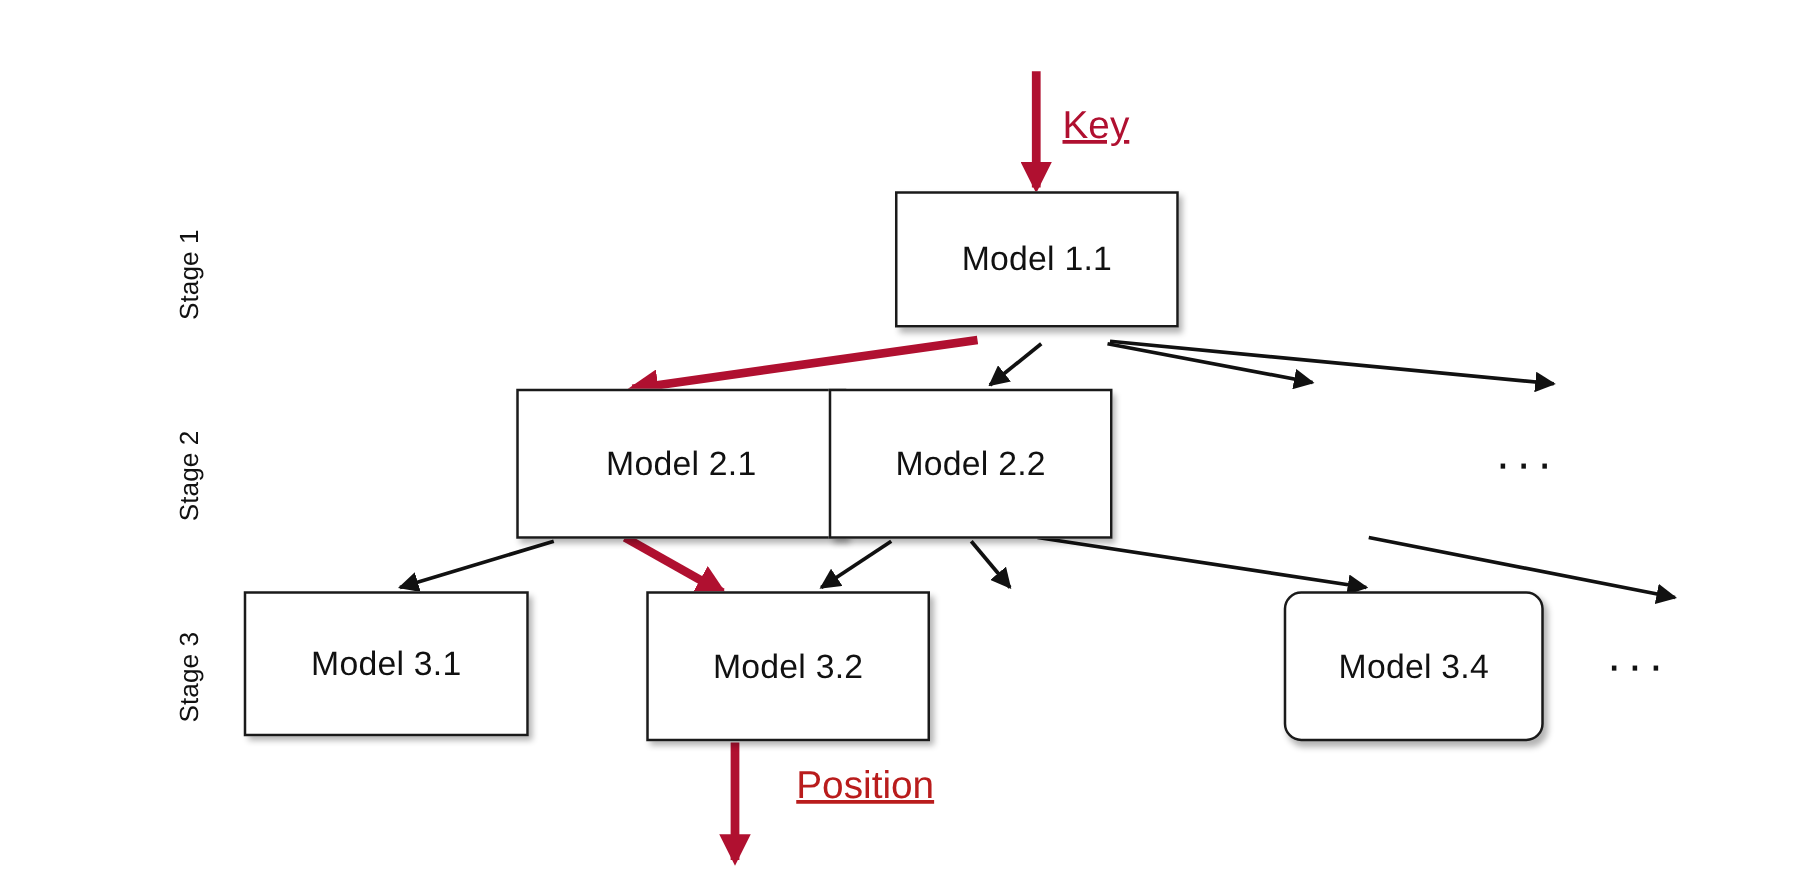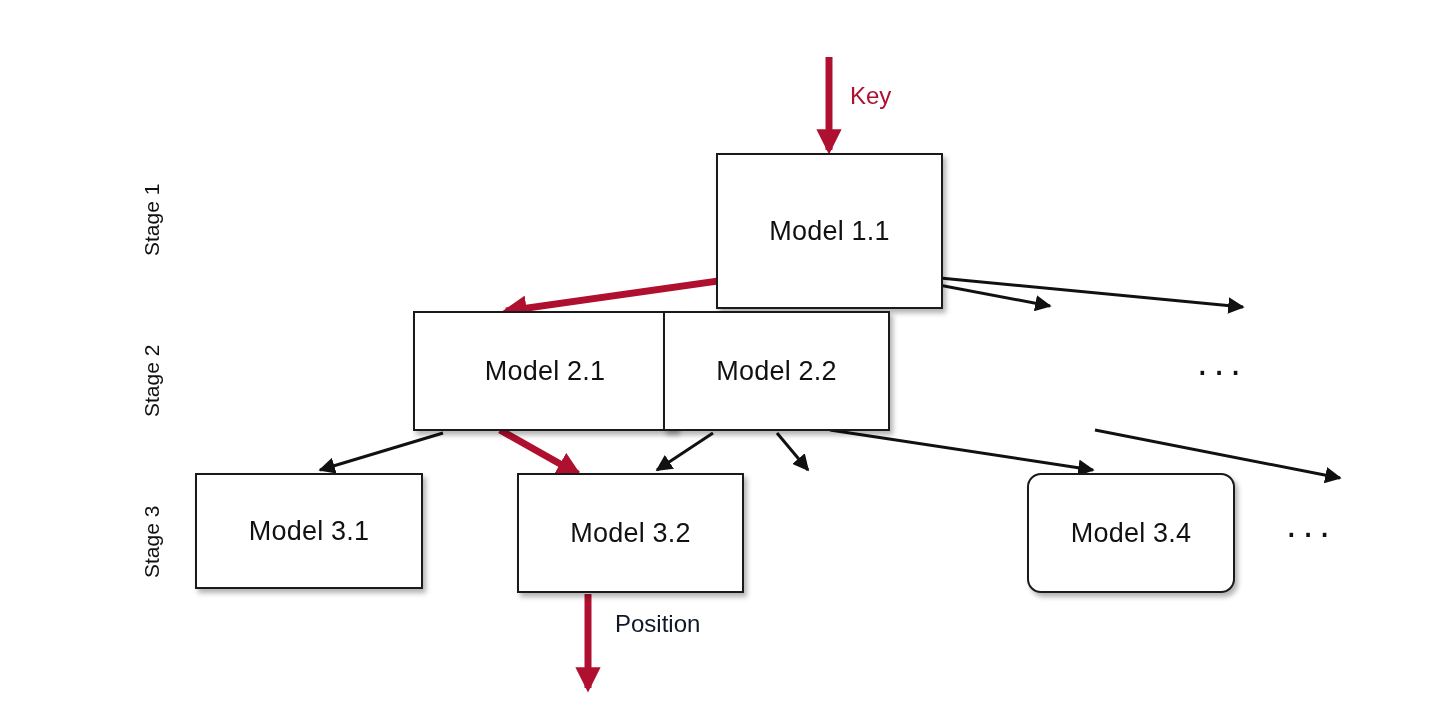--- a/index.html
+++ b/index.html
@@ -45,23 +45,24 @@
     position: absolute;
     font-size: 21px;
     color: #111111;
     white-space: nowrap;
     transform-origin: 0 0;
     transform: rotate(-90deg);
     z-index: 2;
   }
   .flow-label {
     position: absolute;
-    font-size: 24px;
+    font-size: 31px;
     white-space: nowrap;
     z-index: 4;
+    text-decoration: underline;
   }
   .ellipsis {
     position: absolute;
     font-size: 38px;
     color: #111111;
     letter-spacing: 4px;
     line-height: 1;
     z-index: 2;
   }
 </style>
@@ -111,21 +112,21 @@
   <div class="stage-label" style="left:140px; top:256px;">
     <span>Stage 1</span>
   </div>
   <div class="stage-label" style="left:140px; top:417px;">
     <span>Stage 2</span>
   </div>
   <div class="stage-label" style="left:140px; top:578px;">
     <span>Stage 3</span>
   </div>
 
-  <div class="node" style="left:716px; top:153px; width:227px; height:156px;">
+  <div class="node" style="left:716px; top:153px; width:227px; height:109px;">
     <span class="node-label">Model 1.1</span>
   </div>
 
   <div class="node" style="left:385px; top:311px; width:264px; height:120px;margin-left:28px;">
     <span class="node-label">Model 2.1</span>
   </div>
   <div class="node" style="left:663px; top:311px; width:227px; height:120px;align-items:center;">
     <span class="node-label">Model 2.2</span>
   </div>
 
@@ -136,15 +137,15 @@
     <span class="node-label">Model 3.2</span>
   </div>
   <div class="node" style="left:1027px; top:473px; width:208px; height:120px;border-radius:14px;">
     <span class="node-label">Model 3.4</span>
   </div>
 
   <div class="ellipsis" style="left:1196px; top:352px;">···</div>
   <div class="ellipsis" style="left:1285px; top:514px;">···</div>
 
   <div class="flow-label" style="left:850px; top:82px; color:#b01030;">Key</div>
-  <div class="flow-label" style="left:615px; top:610px; color:#0f172a;">Position</div>
+  <div class="flow-label" style="left:637px; top:610px; color:#b91c1c;">Position</div>
 
 </div>
 
 </body></html>

